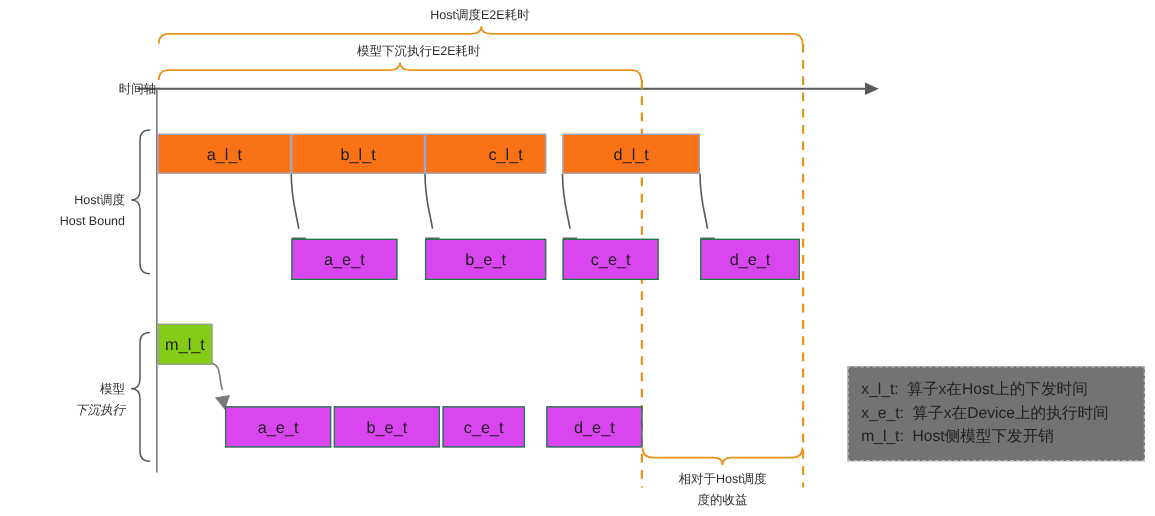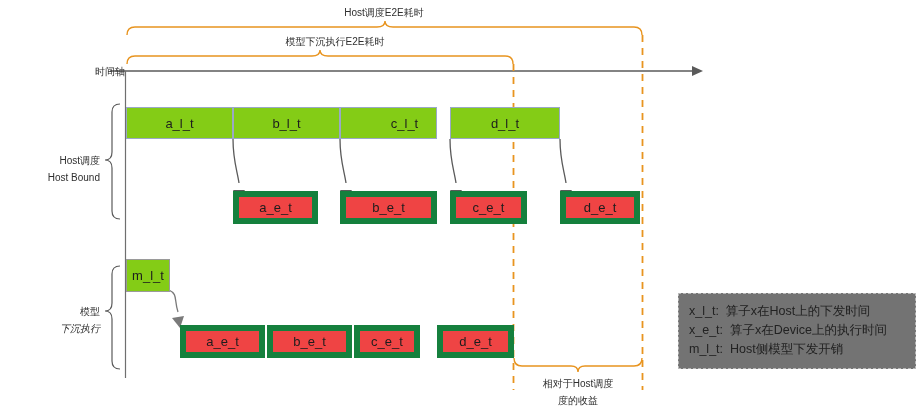--- a/index.html
+++ b/index.html
@@ -15,22 +15,22 @@
   .lbl{position:absolute;font-size:10px;line-height:17px;color:#2f2f2f;white-space:pre;}
   .lbl.center{text-align:center;}
   .lbl.right{text-align:right;}
 
   
   .bar{
     position:absolute;box-sizing:border-box;
     display:flex;align-items:center;justify-content:center;
     font-size:13px;color:#1d1d1d;
   }
-  .bar-host{background:#84cc16;border:1px solid #9aa8c6;}
-  .bar-dev{background:#ef4444;border:6px solid #15803d;}
+  .bar-host{background:#f97316;border:1px solid #9aa8c6;}
+  .bar-dev{background:#d946ef;border:1px solid #15803d;}
   .bar-gray{background:#84cc16;border:1px solid #9a9a9a;}
 
   
   .legend{
     position:absolute;box-sizing:border-box;
     border:1px dashed #b9b9b9;
     padding:8px 10px 9px 10px;
     background:#737373;
   }
   .legend-row{font-size:12.5px;line-height:19px;color:#222;white-space:pre;}

